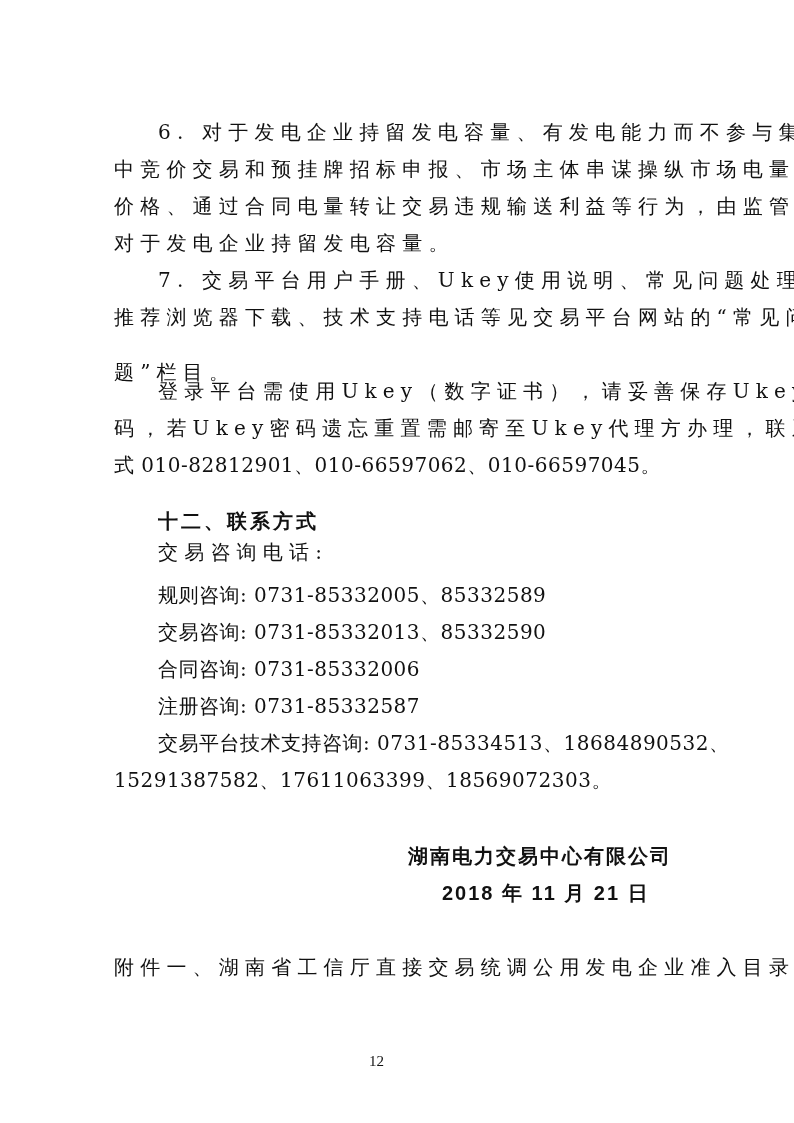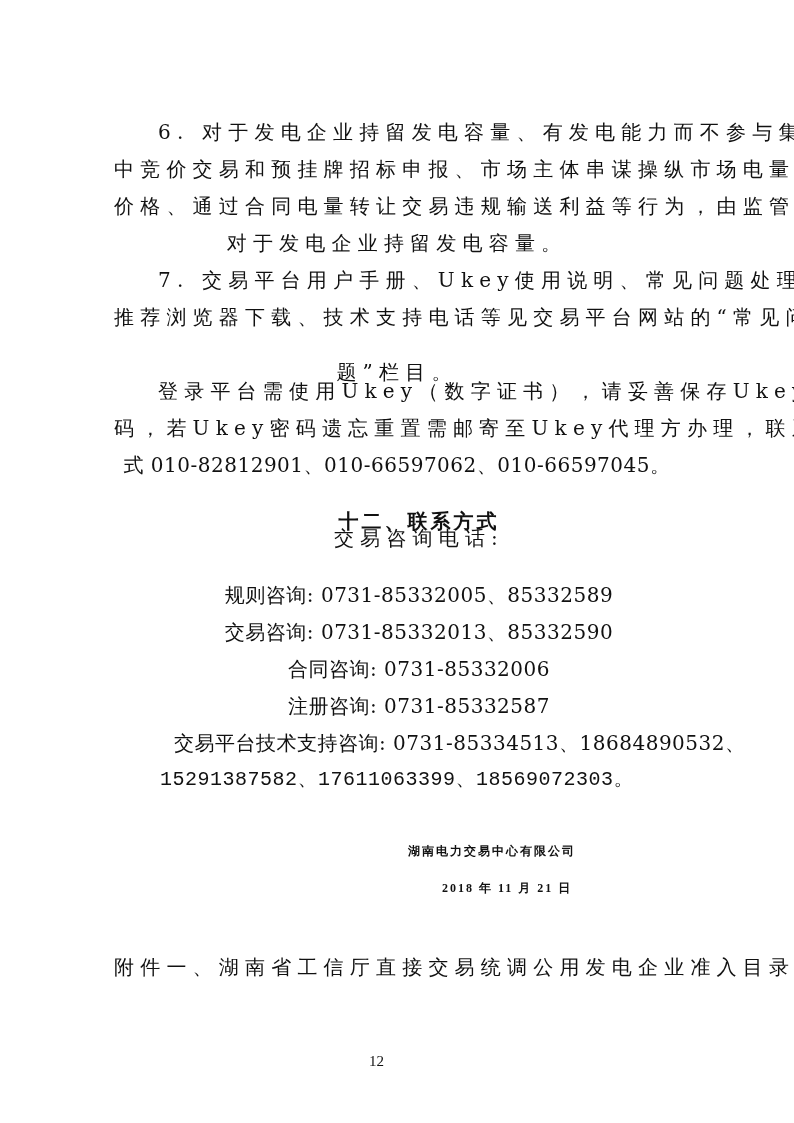--- a/index.html
+++ b/index.html
@@ -1,23 +1,23 @@
 <!DOCTYPE html>
 <html><head>
 <meta charset="utf-8">
 <style>
   html, body { margin: 0; padding: 0; background: #ffffff; }
   body { width: 794px; height: 1123px; position: relative; overflow: hidden;
          font-family: "DejaVu Serif", "Liberation Serif", serif; color: #111; }
   .line { position: absolute; left: 114px; width: 566px; font-size: 20px; line-height: 24px;
-          white-space: nowrap; letter-spacing: 6.2px; text-align: center; }
+          white-space: nowrap; letter-spacing: 6.2px; }
   .indent { left: 158px; width: 522px; }
   .bold { font-weight: bold; font-family: "DejaVu Sans", "Liberation Sans", sans-serif; letter-spacing: 3px; }
-  .sig { position: absolute; font-size: 12px; font-weight: bold; white-space: nowrap;
-         font-family: Liberation Serif, serif; letter-spacing: 2px; }
+  .sig { position: absolute; font-size: 20px; font-weight: bold; white-space: nowrap;
+         font-family: Liberation Sans, sans-serif; letter-spacing: 2px; }
   .pagenum { position: absolute; left: 0; width: 753px; text-align: center; top: 1053px;
              font-size: 15px; font-family: "Liberation Serif", serif; }
   .num { letter-spacing: 0.5px; }
 </style>
 </head>
 <body>
 
 <div>
 
   <div class="line indent" style="top:120px;">6. 对于发电企业持留发电容量、有发电能力而不参与集</div>
@@ -27,27 +27,27 @@
 
   <div class="line indent" style="top:268px;">7. 交易平台用户手册、Ukey使用说明、常见问题处理、</div>
   <div class="line" style="top:305px;">推荐浏览器下载、技术支持电话等见交易平台网站的“常见问</div>
   <div class="line" style="top:360px;">题”栏目。</div>
 
   <div class="line indent" style="top:379px;">登录平台需使用Ukey（数字证书），请妥善保存Ukey密</div>
   <div class="line" style="top:416px;">码，若Ukey密码遗忘重置需邮寄至Ukey代理方办理，联系方</div>
   <div class="line num" style="top:453px;">式 010-82812901、010-66597062、010-66597045。</div>
 
   <div class="line indent bold" style="top:509px;">十二、联系方式</div>
-  <div class="line indent" style="top:526px;">交易咨询电话:</div>
+  <div class="line indent" style="top:540px;">交易咨询电话:</div>
   <div class="line indent num" style="top:583px;">规则咨询: 0731-85332005、85332589</div>
   <div class="line indent num" style="top:620px;">交易咨询: 0731-85332013、85332590</div>
   <div class="line indent num" style="top:657px;">合同咨询: 0731-85332006</div>
   <div class="line indent num" style="top:694px;">注册咨询: 0731-85332587</div>
-  <div class="line indent num" style="top:731px;margin-left:16px;">交易平台技术支持咨询: 0731-85334513、18684890532、</div>
-  <div class="line num" style="top:768px;font-family:Liberation Mono, monospace;">15291387582、17611063399、18569072303。</div>
+  <div class="line indent num" style="top:731px;">交易平台技术支持咨询: 0731-85334513、18684890532、</div>
+  <div class="line num" style="top:768px;">15291387582、17611063399、18569072303。</div>
 
   <div class="sig" style="top:843px; left:408px;">湖南电力交易中心有限公司</div>
   <div class="sig" style="top:880px; left:442px;">2018 年 11 月 21 日</div>
 
   <div class="line" style="top:955px;">附件一、湖南省工信厅直接交易统调公用发电企业准入目录</div>
 
   <div class="pagenum">12</div>
 </div>
 
 </body></html>

